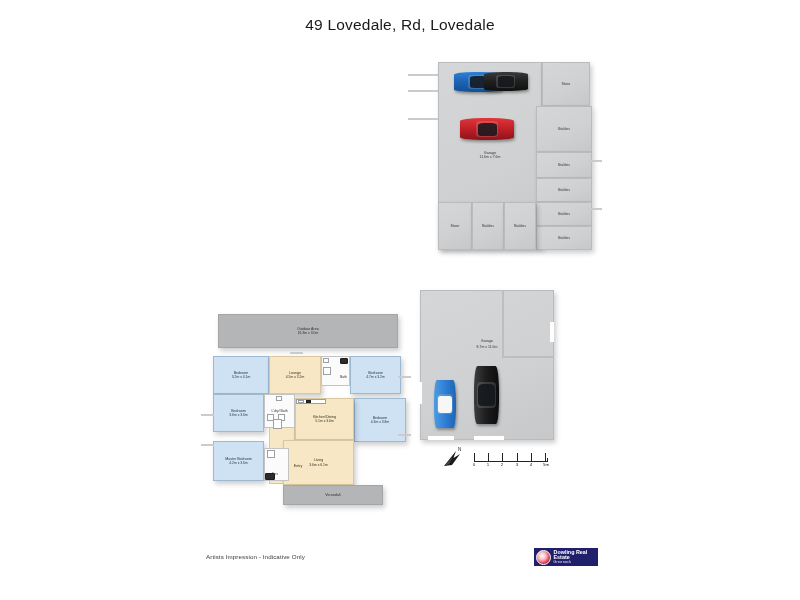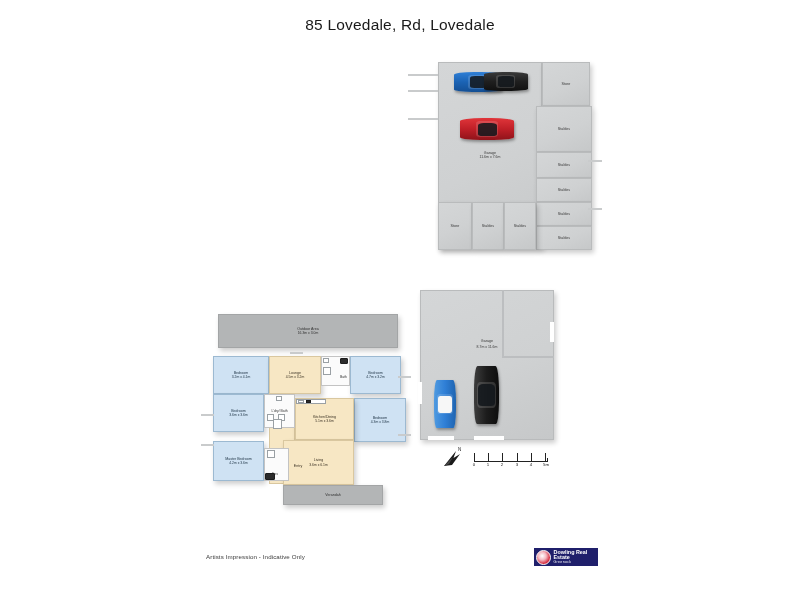--- a/index.html
+++ b/index.html
@@ -160,21 +160,21 @@
     margin-right: 2.5px;
     border: .5px solid #fff;
   }
   .logo-txt { color: #fff; line-height: 1.05; }
   .logo-txt .l1 { font-size: 5.4px; font-weight: bold; display: block; }
   .logo-txt .l2 { font-size: 3.4px; display: block; letter-spacing: .4px; }
 </style>
 </head>
 <body>
 
-<div class="page-title">85 Lovedale, Rd, Lovedale</div>
+<div class="page-title">49 Lovedale, Rd, Lovedale</div>
 
 <div class="plan" style="left:432px; top:56px; width:168px; height:196px;">
 
   <div class="room shed-room shadow-soft" style="left:6px; top:6px; width:104px; height:186px;">
     <span class="rl">Garage</span>
     <span class="rd">11.6m x 7.6m</span>
   </div>
 
   <div class="room shed-room shadow-soft" style="left:110px; top:6px; width:48px; height:44px;">
     <span class="rl">Store</span>

